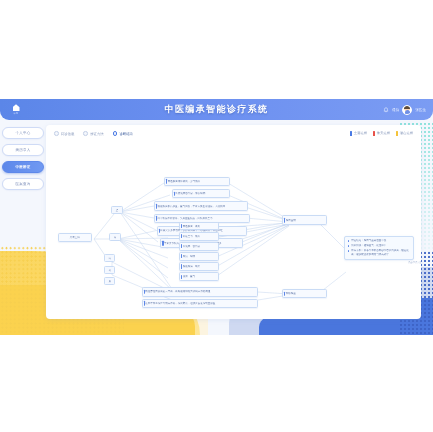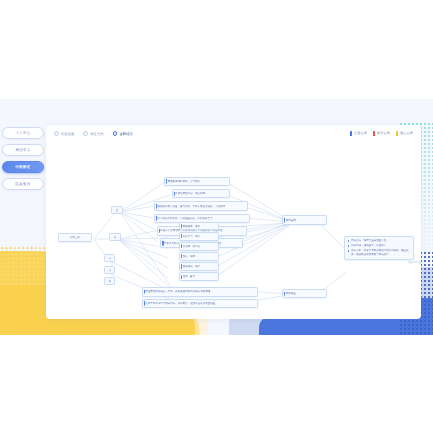--- a/index.html
+++ b/index.html
@@ -124,20 +124,38 @@
 
   <div class="deco" id="deco-cyan-dots"></div>
   <div class="deco" id="deco-cream"></div>
   <div class="deco" id="deco-yellow-blob"></div>
   <div class="deco" id="deco-yellow-blob2"></div>
   <div class="deco" id="deco-yellow-dots"></div>
   <div class="deco" id="deco-blue-wave"></div>
   <div class="deco" id="deco-blue-wave2"></div>
   <div class="deco" id="deco-navy-dots"></div>
 
+  <div id="header">
+    <div id="logo">
+      <div class="logo-glyph"></div>
+      <div class="logo-sub">中医</div>
+    </div>
+    <div id="app-title">中医编承智能诊疗系统</div>
+    <div id="header-right">
+      <span class="bell">
+        <svg width="6" height="6" viewBox="0 0 16 16" fill="none" stroke="#eaf1ff" stroke-width="1.5">
+          <path d="M8 2a4 4 0 0 0-4 4v2.5L2.8 11h10.4L12 8.5V6a4 4 0 0 0-4-4z" stroke-linejoin="round"></path>
+          <path d="M6.6 12.6a1.5 1.5 0 0 0 2.8 0" stroke-linecap="round"></path>
+        </svg>
+      </span>
+      <span class="hdr-text">通知</span>
+      <span class="avatar"></span>
+      <span class="hdr-text">张医生</span>
+    </div>
+  </div>
 
   <div id="sidebar">
     <div class="nav-item">个人中心</div>
     <div class="nav-item">病历录入</div>
     <div class="nav-item active">中医辨证</div>
     <div class="nav-item">医案查询</div>
   </div>
 
   <div id="card">
 

